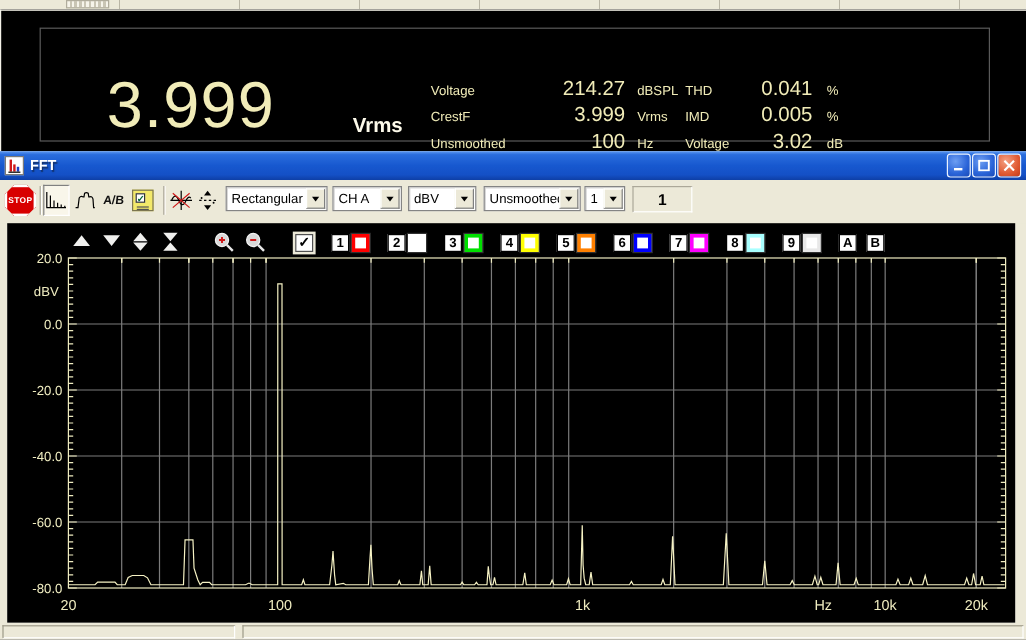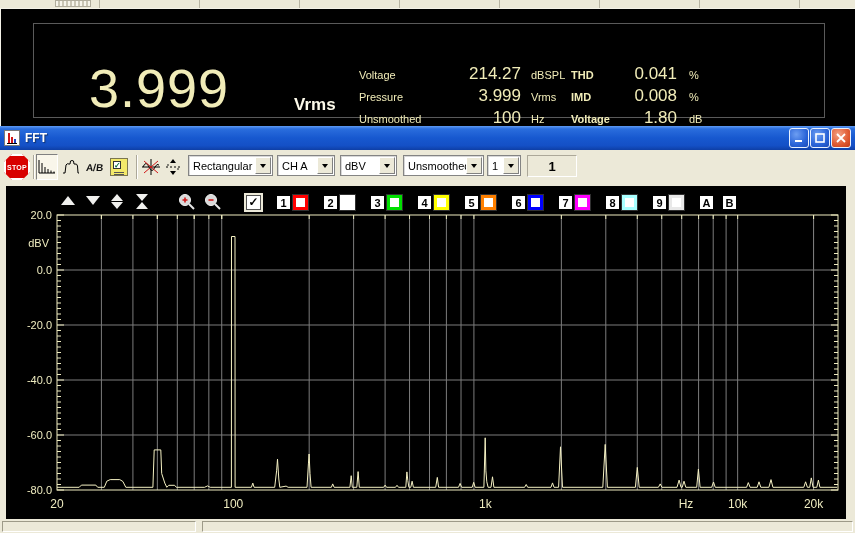--- a/index.html
+++ b/index.html
@@ -17,21 +17,21 @@
   #meter-panel { position:absolute; left:0; top:8px; width:855px; height:118px; background:#000;
     border-top:1px solid #f4f2e8; border-left:1px solid #f4f2e8; }
   #meter-inner { position:absolute; left:32px; top:14px; right:30px; bottom:8px; border:1px solid #5a5a5a; }
   #big-value { position:absolute; left:88px; top:48px; width:170px; font-size:54px; color:#f1ecb8; letter-spacing:1px; }
   #big-unit  { position:absolute; left:293px; top:86px; font-size:17px; font-weight:bold; color:#fdfaea; }
   #meter-table { position:absolute; left:358px; top:55px; color:#f1ecb8; }
   .m-row { display:flex; align-items:baseline; height:22px; }
   .m-label  { width:84px;  font-size:11px; }
   .m-value  { width:78px;  font-size:17px; text-align:right; }
   .m-unit   { width:50px;  font-size:11px; padding-left:10px; }
-  .m-label2 { width:46px;  font-size:11px;font-weight:bold; }
+  .m-label2 { width:46px;  font-size:11px; }
   .m-value2 { width:60px;  font-size:17px; text-align:right; }
   .m-unit2  { width:30px;  font-size:11px; padding-left:12px; }
   
   #fft-window { position:absolute; left:0; top:126px; width:855px; height:432px; background:#ece9d8; }
   #title-bar { position:absolute; left:0; top:0; width:855px; height:24px;
     background:linear-gradient(180deg,#5f9af2 0%,#2a6ddd 12%,#1758cf 50%,#1450c6 82%,#0e3fa6 100%);
     display:flex; align-items:center; }
   #title-icon { width:16px; height:16px; margin-left:4px; background:#fff; border:1px solid #7a7a7a; position:relative; }
   #title-icon i { position:absolute; bottom:2px; width:2px; background:#d01818; }
   #title-icon i:nth-child(1){ left:3px; height:10px; }
@@ -109,33 +109,33 @@
     <div id="meter-table">
         <div class="m-row">
           <div class="m-label">Voltage</div>
           <div class="m-value">214.27</div>
           <div class="m-unit">dBSPL</div>
           <div class="m-label2">THD</div>
           <div class="m-value2">0.041</div>
           <div class="m-unit2">%</div>
         </div>
         <div class="m-row">
-          <div class="m-label">Pressure</div>
+          <div class="m-label">CrestF</div>
           <div class="m-value">3.999</div>
           <div class="m-unit">Vrms</div>
           <div class="m-label2">IMD</div>
-          <div class="m-value2">0.008</div>
+          <div class="m-value2">0.005</div>
           <div class="m-unit2">%</div>
         </div>
         <div class="m-row">
           <div class="m-label">Unsmoothed</div>
           <div class="m-value">100</div>
           <div class="m-unit">Hz</div>
           <div class="m-label2">Voltage</div>
-          <div class="m-value2">1.80</div>
+          <div class="m-value2">3.02</div>
           <div class="m-unit2">dB</div>
         </div>
       </div>
   </div>
 
   <div id="fft-window">
 
     <div id="title-bar">
       <div id="title-icon">
           <i></i>

